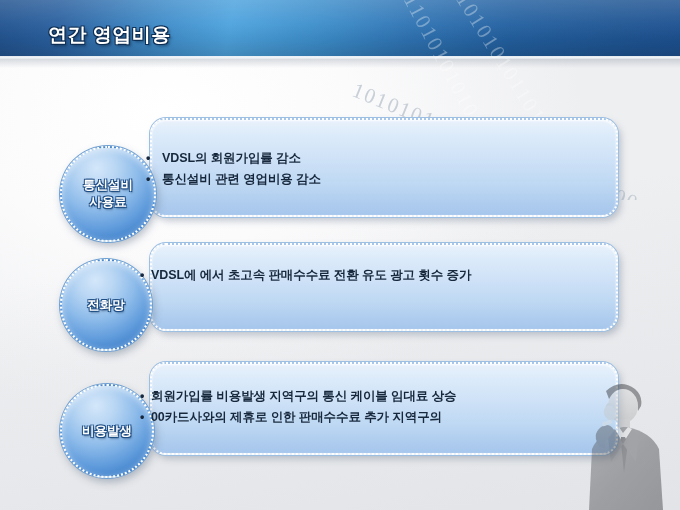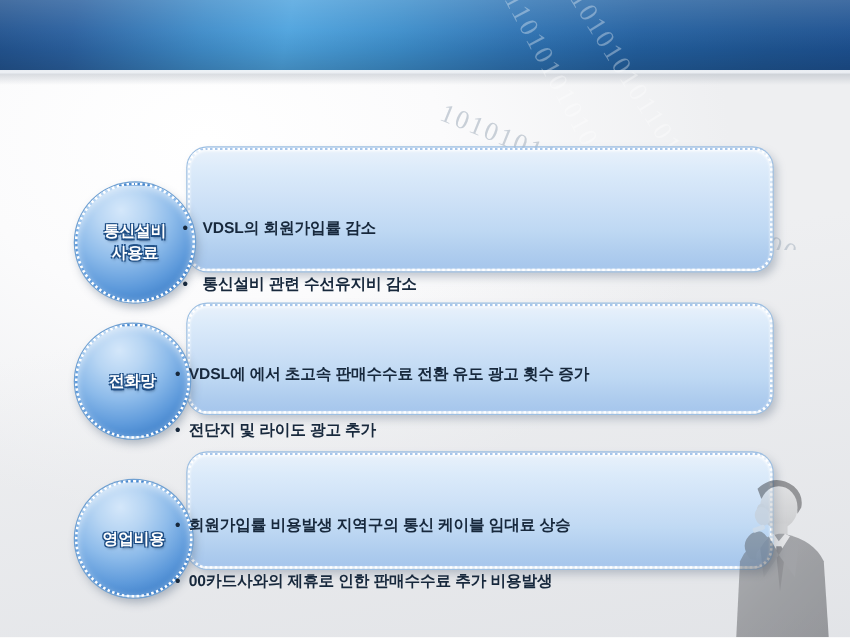--- a/index.html
+++ b/index.html
@@ -147,21 +147,21 @@
     right: 14px;
     color: #17283c;
     font-size: 12.5px;
     font-weight: bold;
     line-height: 21px;
     letter-spacing: -0.1px;
   }
   .bul-1 { top: 30px; }
   .bul-2 { top: 22px; left: 80px; }
   .bul-3 { top: 24px; left: 80px; }
-  .bullet-line { white-space: nowrap; margin-top: 24px; }
+  .bullet-line { white-space: nowrap; }
   .bullet-dot {
     display: inline-block;
     width: 11px;
     color: #17283c;
   }
   .bul-1 .bullet-dot { width: 16px; }
 
   
   .circle {
     position: absolute;
@@ -228,52 +228,52 @@
   <div class="header-edge"></div>
   <div class="header-shadow"></div>
 
   <div class="binary-deco">
     <div class="binary-line bl-top" style="left:120px; top:20px; transform:rotate(62deg);">1101010101001011100011101011100101000</div>
     <div class="binary-line bl-top" style="left:165px; top:8px; transform:rotate(58deg);">010101010110111001110101110010100011</div>
     <div class="binary-line bl-bot" style="left:58px; top:108px; transform:rotate(22deg);">1010101101110011101011100101000111</div>
     <div class="binary-line bl-bot" style="left:48px; top:142px; transform:rotate(20deg);">0101011011100111010111001010001110</div>
   </div>
 
+  <div class="slide-title">연간 영업비용</div>
 
   <div class="row row-1">
     <div class="panel panel-1"></div>
     <div class="circle circle-1">
       <span class="circle-label">통신설비
 사용료</span>
     </div>
     <div class="bullets bul-1">
       <div class="bullet-line"><span class="bullet-dot">•</span><span>VDSL의 회원가입률 감소</span></div>
-      <div class="bullet-line"><span class="bullet-dot">•</span><span>통신설비 관련 수선유지비 감소</span></div>
+      <div class="bullet-line"><span class="bullet-dot">•</span><span>통신설비 관련 영업비용 감소</span></div>
     </div>
   </div>
 
   <div class="row row-2">
     <div class="panel panel-2"></div>
     <div class="circle circle-2">
       <span class="circle-label">전화망</span>
     </div>
     <div class="bullets bul-2">
       <div class="bullet-line"><span class="bullet-dot">•</span><span>VDSL에 에서 초고속 판매수수료 전환 유도 광고 횟수 증가</span></div>
-      <div class="bullet-line"><span class="bullet-dot">•</span><span>전단지 및 라이도 광고 추가</span></div>
     </div>
   </div>
 
   <div class="row row-3">
     <div class="panel panel-3"></div>
     <div class="circle circle-3">
-      <span class="circle-label">영업비용</span>
+      <span class="circle-label">비용발생</span>
     </div>
     <div class="bullets bul-3">
       <div class="bullet-line"><span class="bullet-dot">•</span><span>회원가입률 비용발생 지역구의 통신 케이블 임대료 상승</span></div>
-      <div class="bullet-line"><span class="bullet-dot">•</span><span>00카드사와의 제휴로 인한 판매수수료 추가 비용발생</span></div>
+      <div class="bullet-line"><span class="bullet-dot">•</span><span>00카드사와의 제휴로 인한 판매수수료 추가 지역구의</span></div>
     </div>
   </div>
 
   <div class="person">
     <svg width="106" height="135" viewBox="0 0 106 135" xmlns="http://www.w3.org/2000/svg">
       <defs>
         <linearGradient id="suit" x1="0" y1="0" x2="1" y2="1">
           <stop offset="0" stop-color="#5d5f63"></stop>
           <stop offset="0.5" stop-color="#3f4145"></stop>
           <stop offset="1" stop-color="#2c2e32"></stop>

